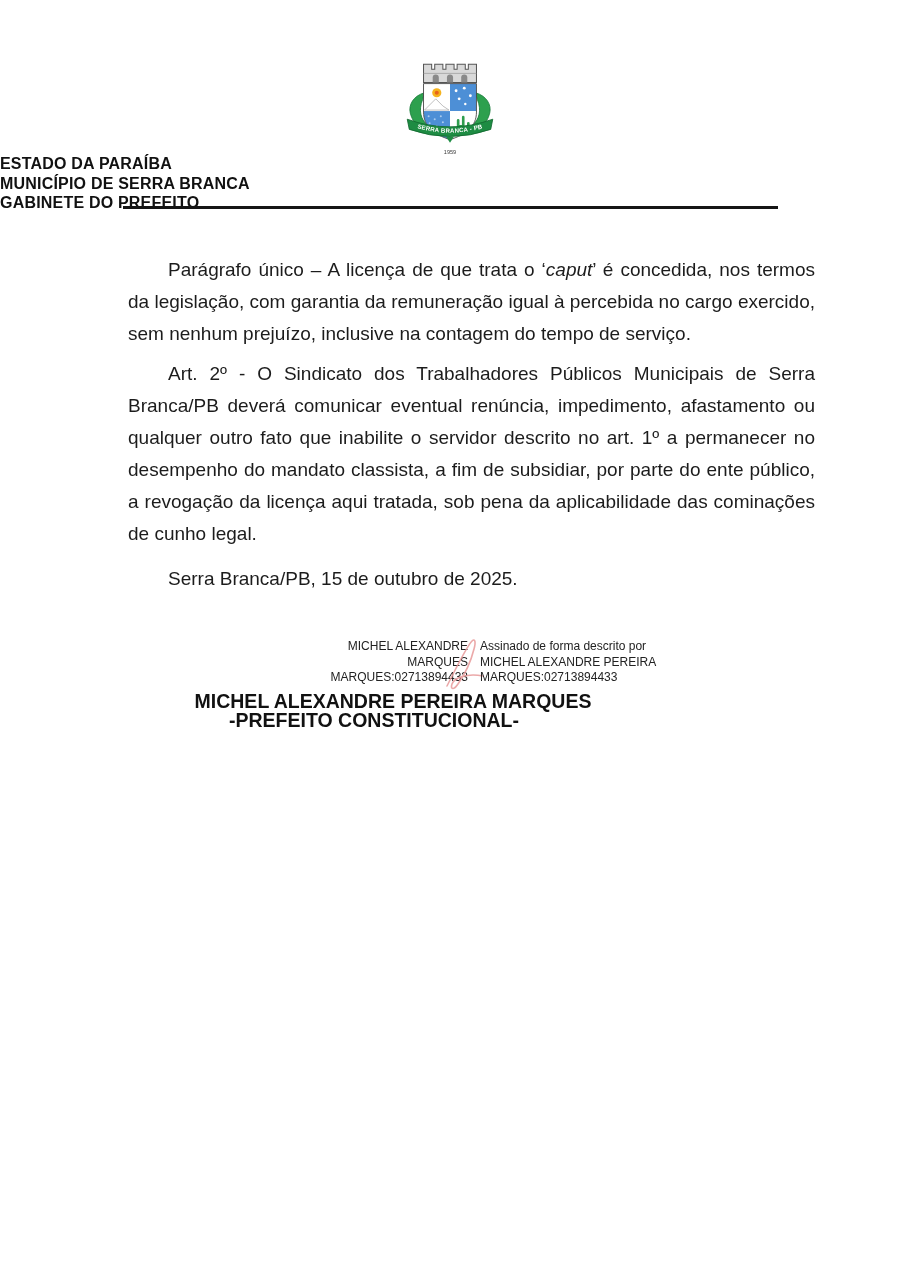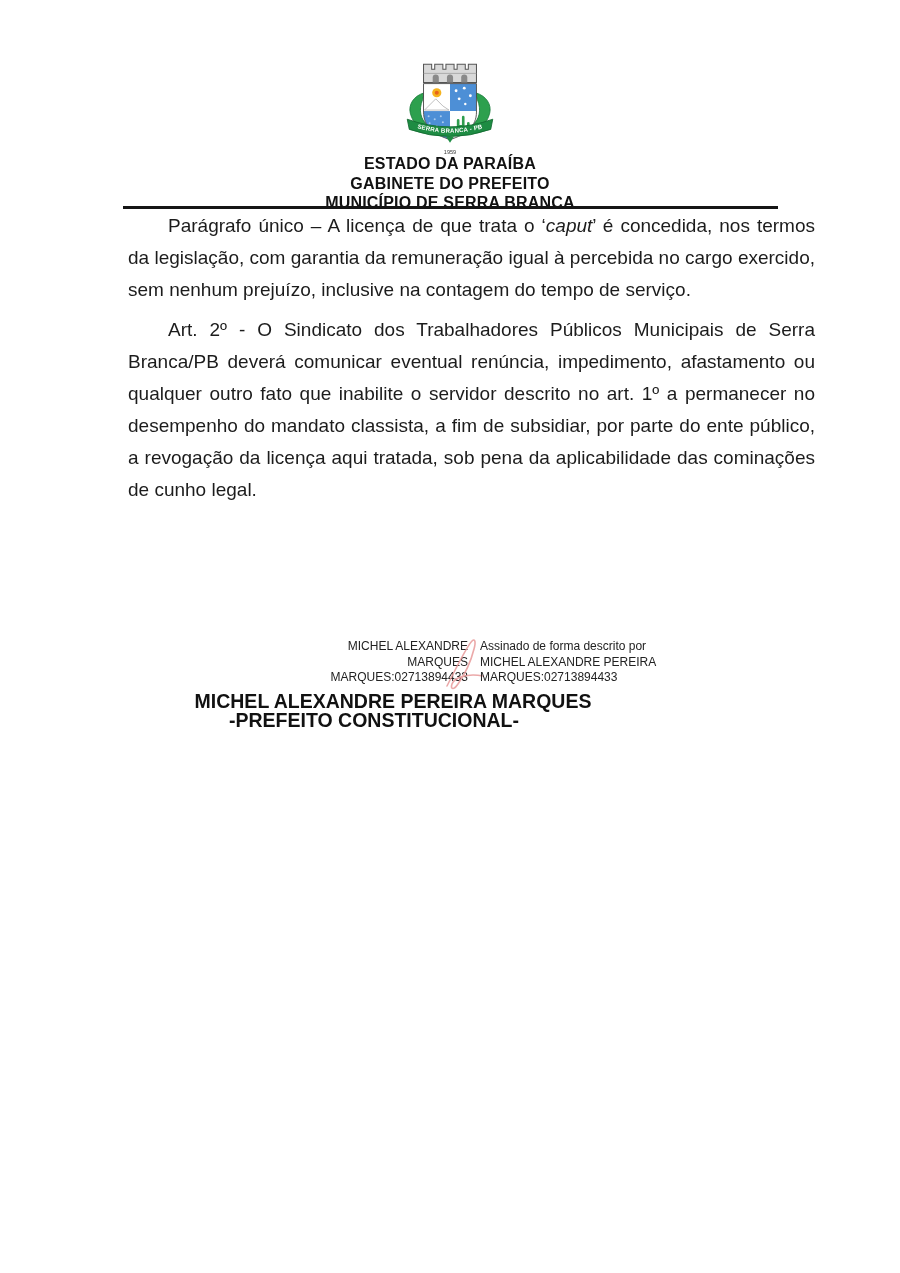--- a/index.html
+++ b/index.html
@@ -12,37 +12,36 @@
     font-family:"Liberation Sans","DejaVu Sans",sans-serif;
     color:#1a1a1a;
     overflow:hidden;
   }
   .crest {
     position:absolute; top:56px; left:50%; transform:translateX(-50%);
     width:112px; height:102px;
   }
   .header-text {
     position:absolute; top:154px; left:0; width:900px;
-    text-align:center;
     font-weight:bold; font-size:16px; line-height:19.5px;
     color:#111;
     letter-spacing:0.2px;
   }
   .divider {
     position:absolute; top:206px; left:123px; width:655px; height:3px;
     background:#151515;
   }
   .body-text {
     position:absolute; top:210px; left:128px; width:687px;
     font-size:19px; line-height:32px;
     color:#1c1c1c;
     text-align:justify;
   }
   .body-text p { text-indent:40px; }
-  .p1 { margin-bottom:8px; }
+  .p1 { margin-bottom:8px;margin-top:44px; }
   .p2 { margin-bottom:13px; }
   .p3 { margin-bottom:20px; }
   .dateline { text-align:left; }
   .caput-italic { font-style:italic; }
 
   .digsig-left {
     position:absolute; top:639px; left:318px; width:150px;
     font-size:12px; line-height:15.7px; color:#222;text-align:right;
   }
   .digsig-right {
@@ -120,29 +119,30 @@
         <path id="bannerArc" d="M18,69.5 Q55,81 92,69.5" fill="none"></path>
       </defs>
     <text font-size="6" font-weight="bold" fill="#ffffff" letter-spacing="0.2" font-family="Liberation Sans, DejaVu Sans, sans-serif">
       <textPath href="#bannerArc" startOffset="50%" text-anchor="middle">SERRA BRANCA - PB</textPath>
     </text>
     <text x="55" y="96" font-size="5.5" fill="#3a3a3a" text-anchor="middle" font-family="Liberation Sans, DejaVu Sans, sans-serif">1959</text>
   </svg>
 
   <div class="header-text">
     <div>ESTADO DA PARAÍBA</div>
+    <div>MUNICÍPIO DE SERRA BRANCA</div>
     <div>GABINETE DO PREFEITO</div>
-    <div>MUNICÍPIO DE SERRA BRANCA</div>
   </div>
 
   <div class="divider"></div>
 
   <div class="body-text">
     <p class="p1"><span>Parágrafo único – A licença de que trata o ‘</span><span class="caput-italic">caput</span><span>’ é concedida, nos termos da legislação, com garantia da remuneração igual à percebida no cargo exercido, sem nenhum prejuízo, inclusive na contagem do tempo de serviço.</span></p>
     <p class="p2">Art. 2º - O Sindicato dos Trabalhadores Públicos Municipais de Serra Branca/PB deverá comunicar eventual renúncia, impedimento, afastamento ou qualquer outro fato que inabilite o servidor descrito no art. 1º a permanecer no desempenho do mandato classista, a fim de subsidiar, por parte do ente público, a revogação da licença aqui tratada, sob pena da aplicabilidade das cominações de cunho legal.</p>
+    <p class="dateline">Serra Branca/PB, 15 de outubro de 2025.</p>
   </div>
 
   <div class="digsig-left">
     <div>MICHEL ALEXANDRE</div>
     <div>MARQUES</div>
     <div>MARQUES:02713894433</div>
   </div>
 
   <svg class="digsig-flourish" viewBox="0 0 48 60" aria-hidden="true">
     <path d="M6,52 C16,32 26,12 31,7 C34,4 35,8 33,15 C30,27 24,40 17,50 C13,56 9,56 11,50 C13,44 25,39 42,42" fill="none" stroke="#e89a9a" stroke-width="1.6" stroke-linecap="round" opacity="0.85"></path>

